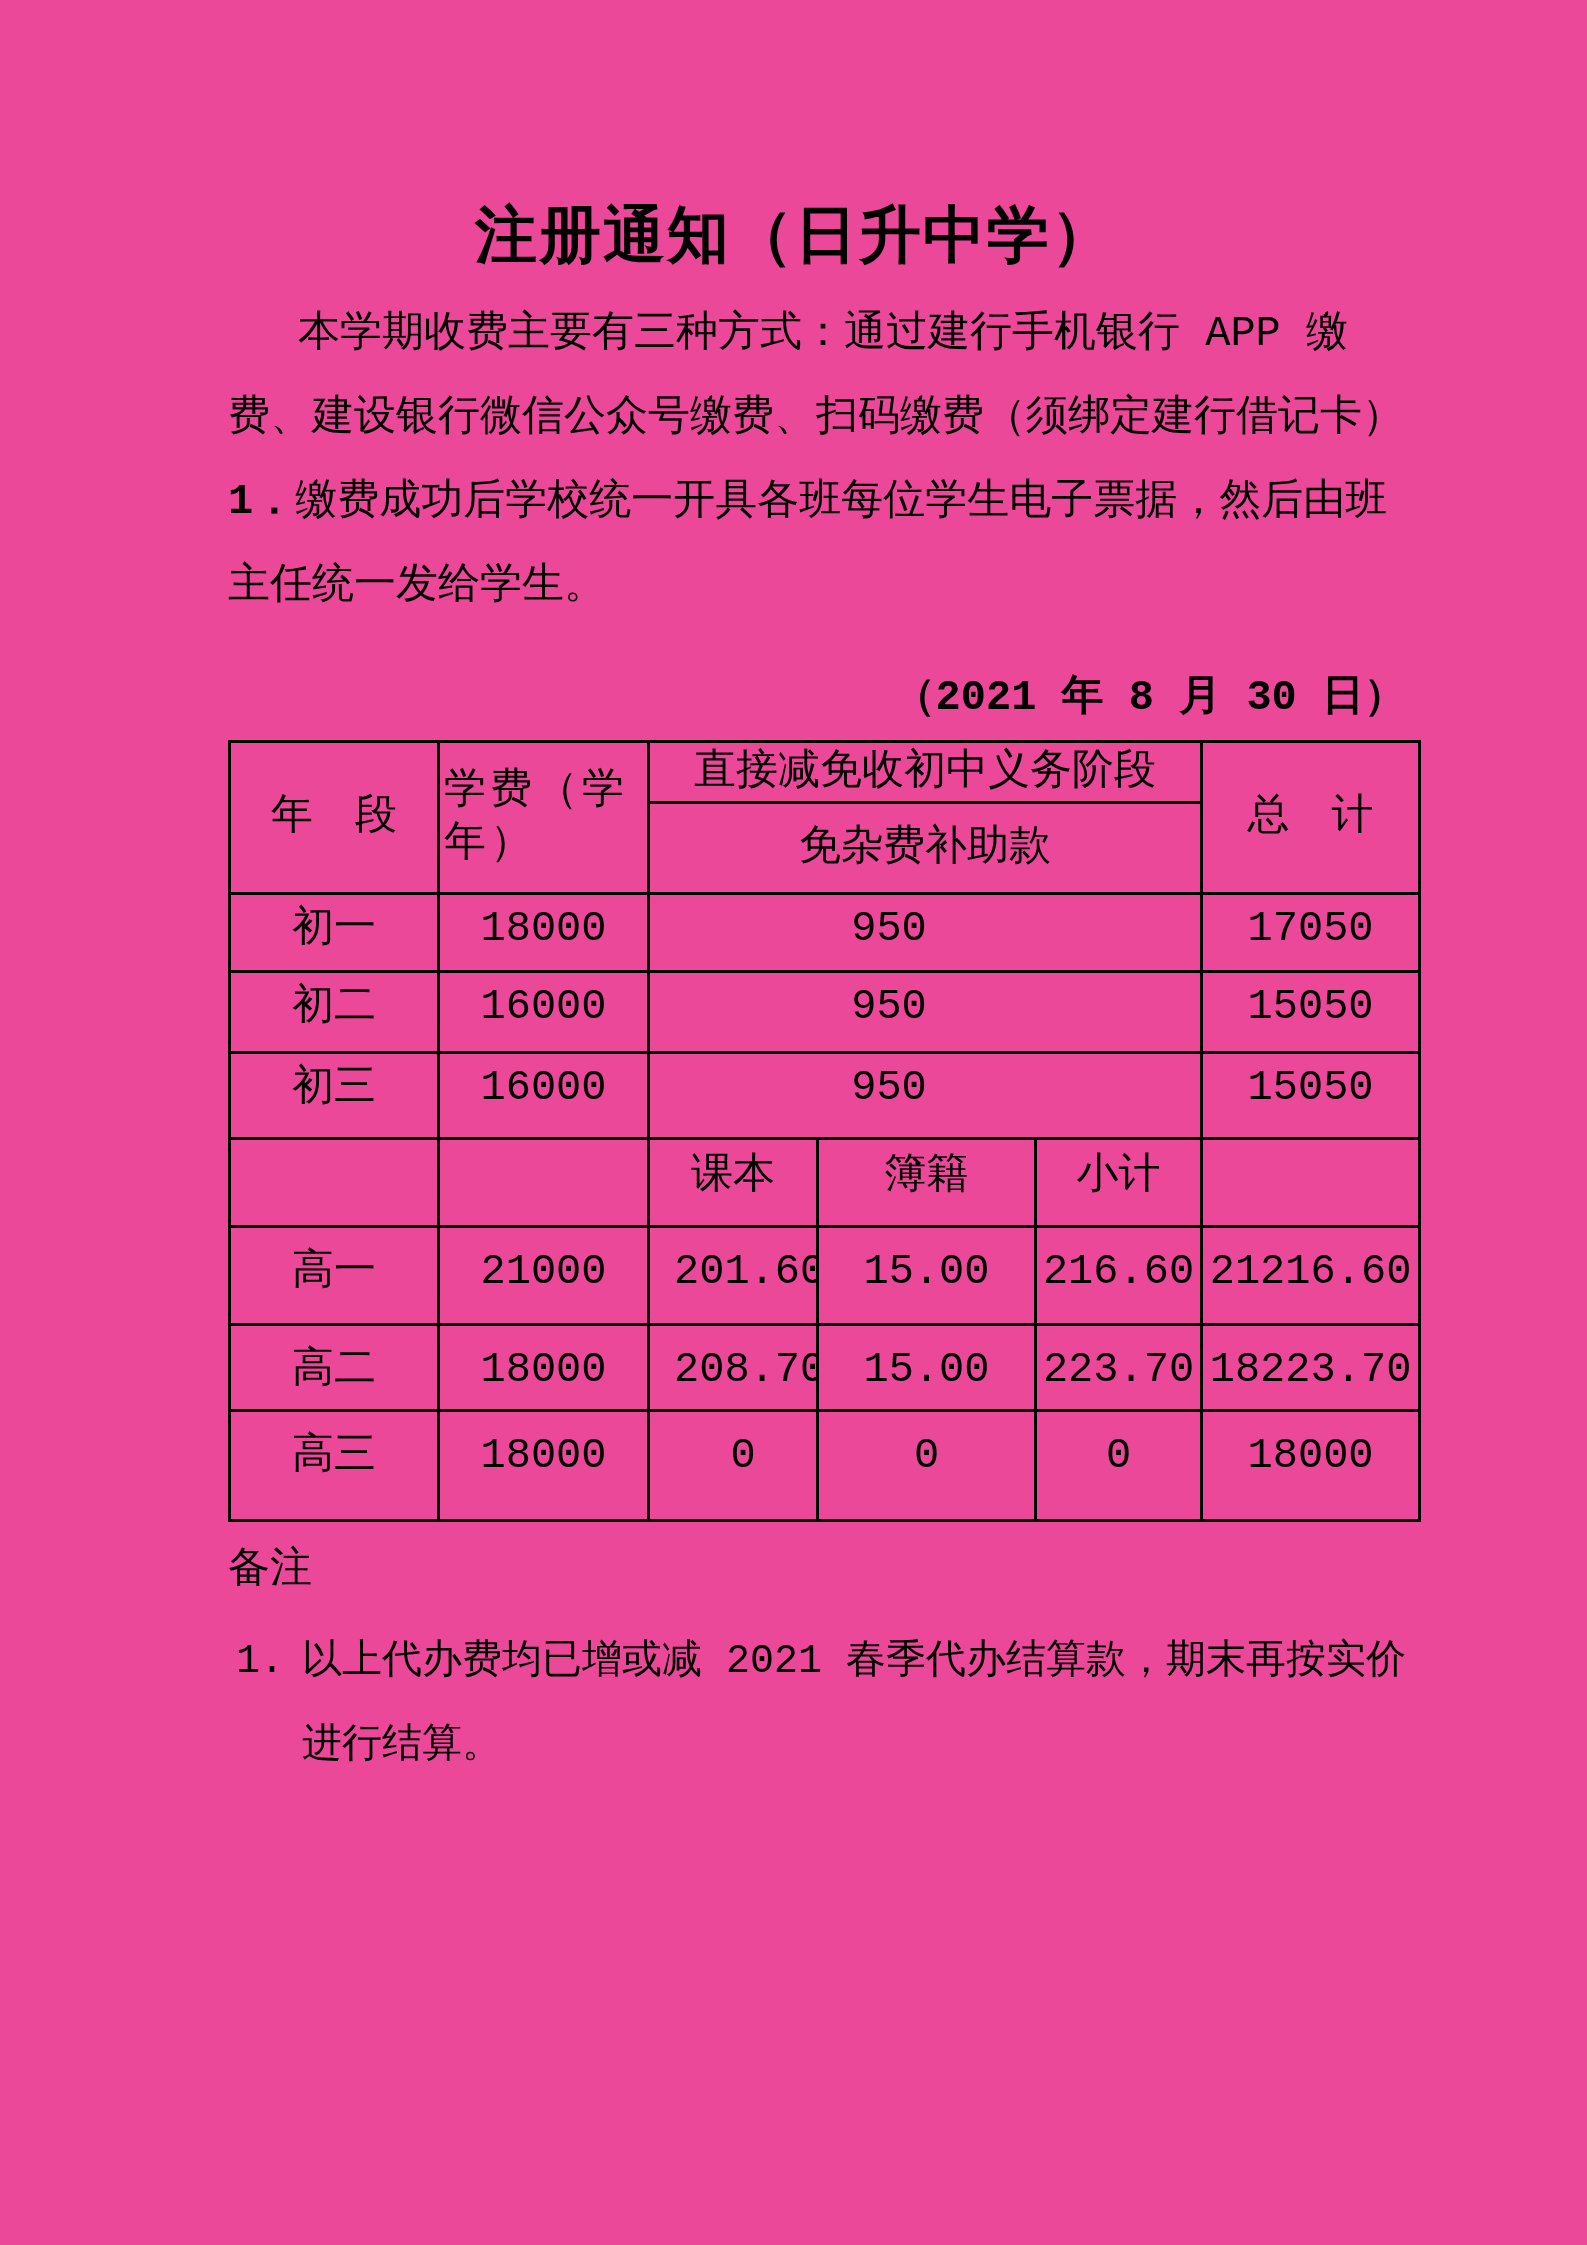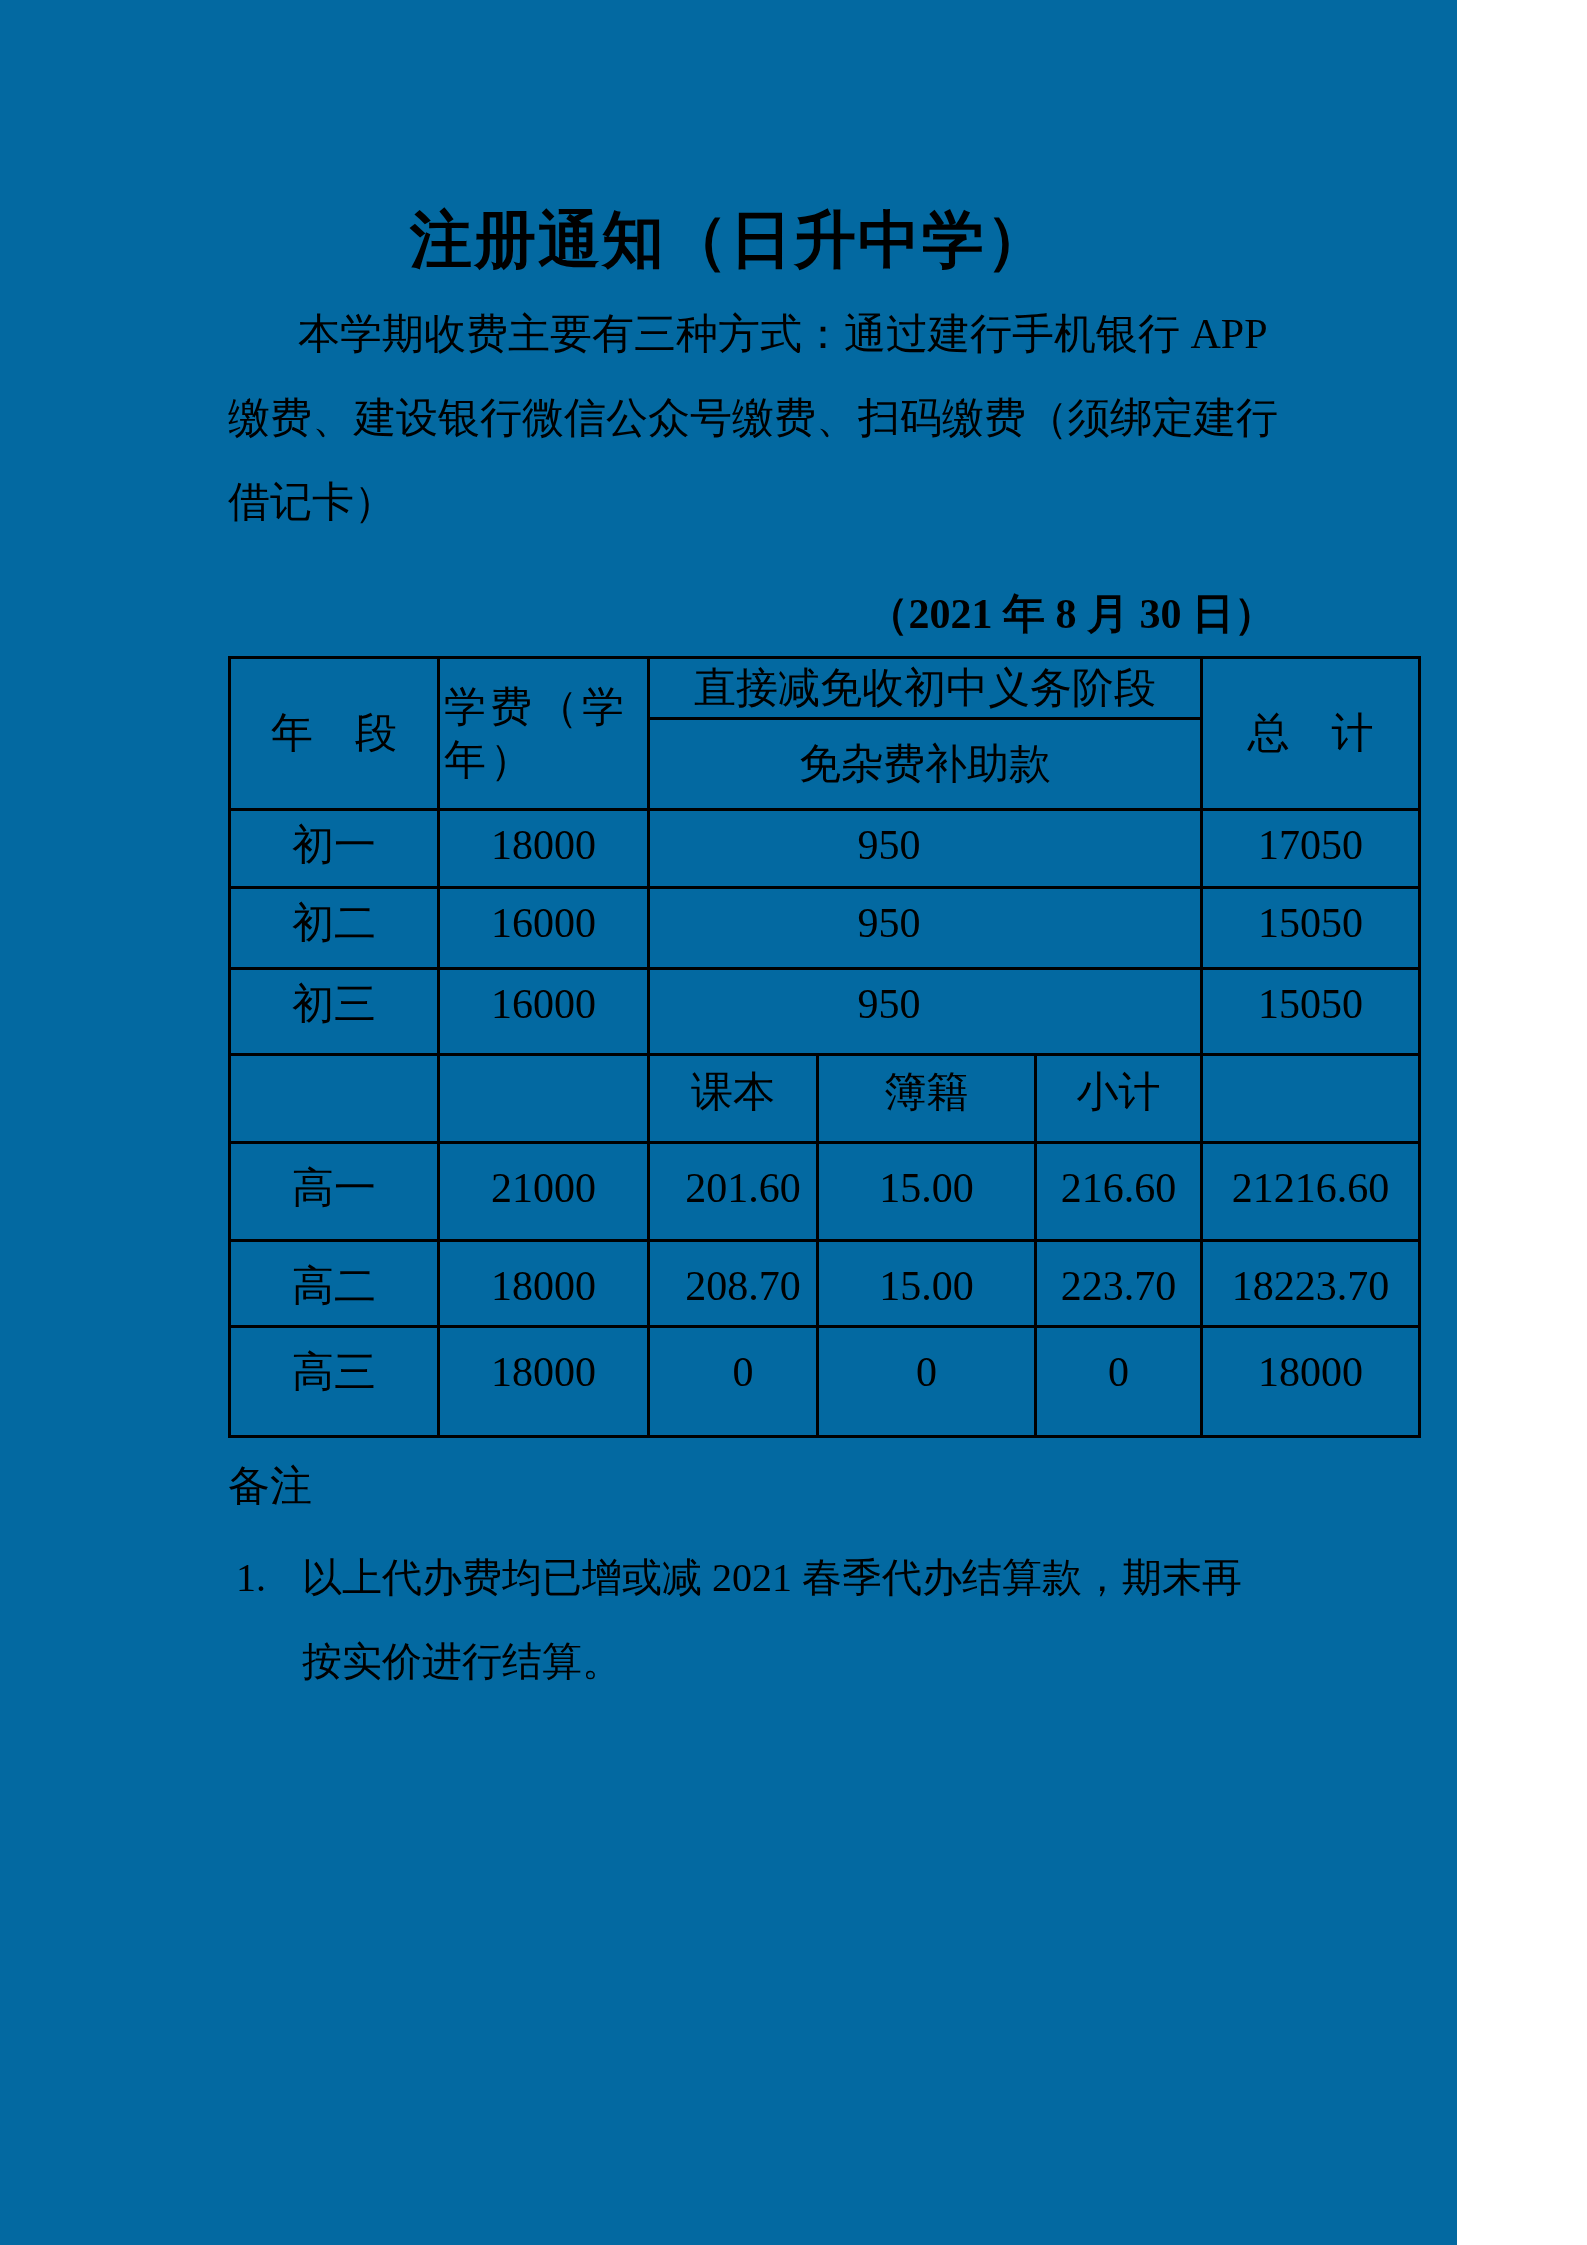--- a/index.html
+++ b/index.html
@@ -2,25 +2,25 @@
 <html><head>
 <meta charset="utf-8">
 <style>
   html, body {
     margin: 0;
     padding: 0;
     background: #ffffff;
   }
   .page {
     position: relative;
-    width: 1457px;
+    width: 1587px;
     height: 2245px;
-    background: #0369a1;
+    background: #ec4899;
     color: #000000;
-    font-family: Liberation Serif, serif;
+    font-family: Liberation Mono, monospace;
     overflow: hidden;
   }
   .content {
     padding-left: 228px;
     padding-right: 169px; 
   }
   .doc-title {
     margin: 0;
     padding-top: 198px;
     padding-right: 56px;
@@ -121,20 +121,21 @@
 </head>
 <body>
 
 <div class="page">
   <div class="content">
 
     <h1 class="doc-title">注册通知（日升中学）</h1>
 
     <p class="para intro">本学期收费主要有三种方式：通过建行手机银行 APP 缴费、建设银行微信公众号缴费、扫码缴费（须绑定建行借记卡）</p>
 
+    <p class="para item-1"><span class="num-bold">1．</span><span>缴费成功后学校统一开具各班每位学生电子票据，然后由班主任统一发给学生。</span></p>
 
     <div class="para item-2">
       <span class="item-date">（2021 年 8 月 30 日）</span>
     </div>
 
     <table class="fee-table">
       <colgroup>
         <col style="width:209px">
         <col style="width:210px">
         <col style="width:169px">

